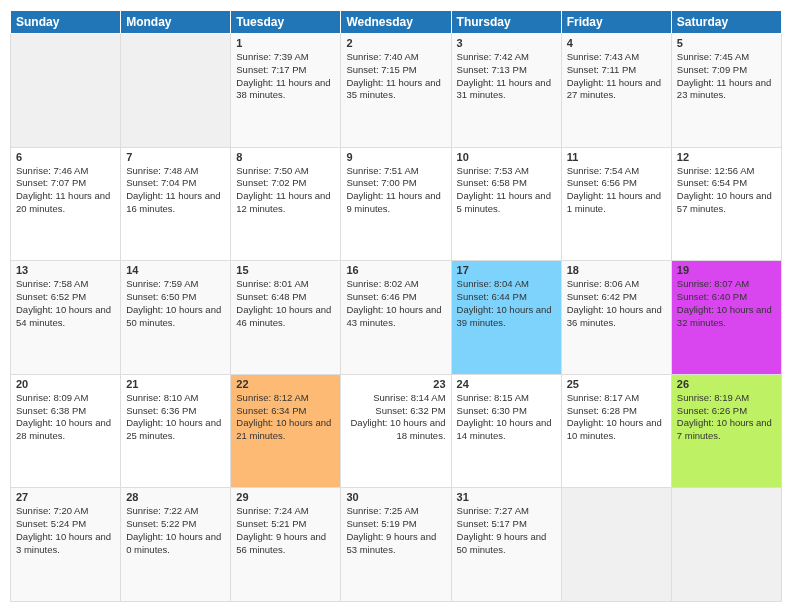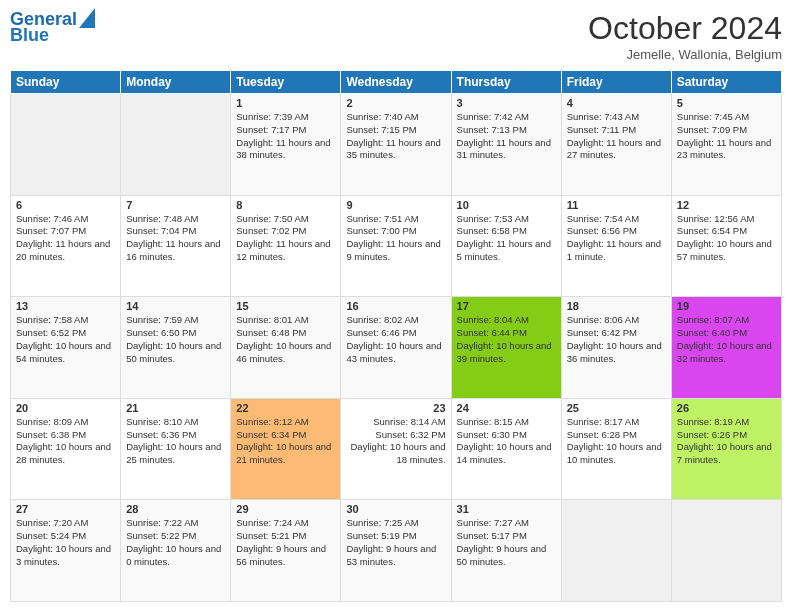--- a/index.html
+++ b/index.html
@@ -90,39 +90,20 @@
       color: #333;
     }
     .empty-cell {
       background: #f0f0f0 !important;
     }
   </style>
 </head>
 <body>
 
 <div class="page">
-  <div class="header">
-    <div class="logo">
-      <div style="display:flex;flex-direction:column;align-items:flex-start;">
-        <div style="display:flex;align-items:center;">
-          <span class="logo-text">
-            <span>General</span>
-          </span>
-          <svg width="16" height="20" viewBox="0 0 16 20" style="margin-left:2px;margin-top:-4px;">
-            <polygon points="0,20 16,20 16,0" fill="#2176b8"></polygon>
-          </svg>
-        </div>
-        <span class="logo-text" style="color:#2176b8;margin-top:-4px;">Blue</span>
-      </div>
-    </div>
-    <div class="title-section">
-      <div class="month-title">October 2024</div>
-      <div class="location">Jemelle, Wallonia, Belgium</div>
-    </div>
-  </div>
 
   <table class="calendar">
     <thead>
       <tr id="weekday-header">
       <th>Sunday</th>
           <th>Monday</th>
           <th>Tuesday</th>
           <th>Wednesday</th>
           <th>Thursday</th>
           <th>Friday</th>
@@ -242,21 +223,21 @@
 Daylight: 10 hours
 and 46 minutes.</div>
           </td>
           <td style="background: rgb(249, 249, 249);">
             <span class="day-num">16</span>
             <div class="day-info">Sunrise: 8:02 AM
 Sunset: 6:46 PM
 Daylight: 10 hours
 and 43 minutes.</div>
           </td>
-          <td style="background: #84cc16;">
+          <td style="background: #7dd3fc;">
             <span class="day-num">17</span>
             <div class="day-info">Sunrise: 8:04 AM
 Sunset: 6:44 PM
 Daylight: 10 hours
 and 39 minutes.</div>
           </td>
           <td style="background: rgb(249, 249, 249);">
             <span class="day-num">18</span>
             <div class="day-info">Sunrise: 8:06 AM
 Sunset: 6:42 PM

